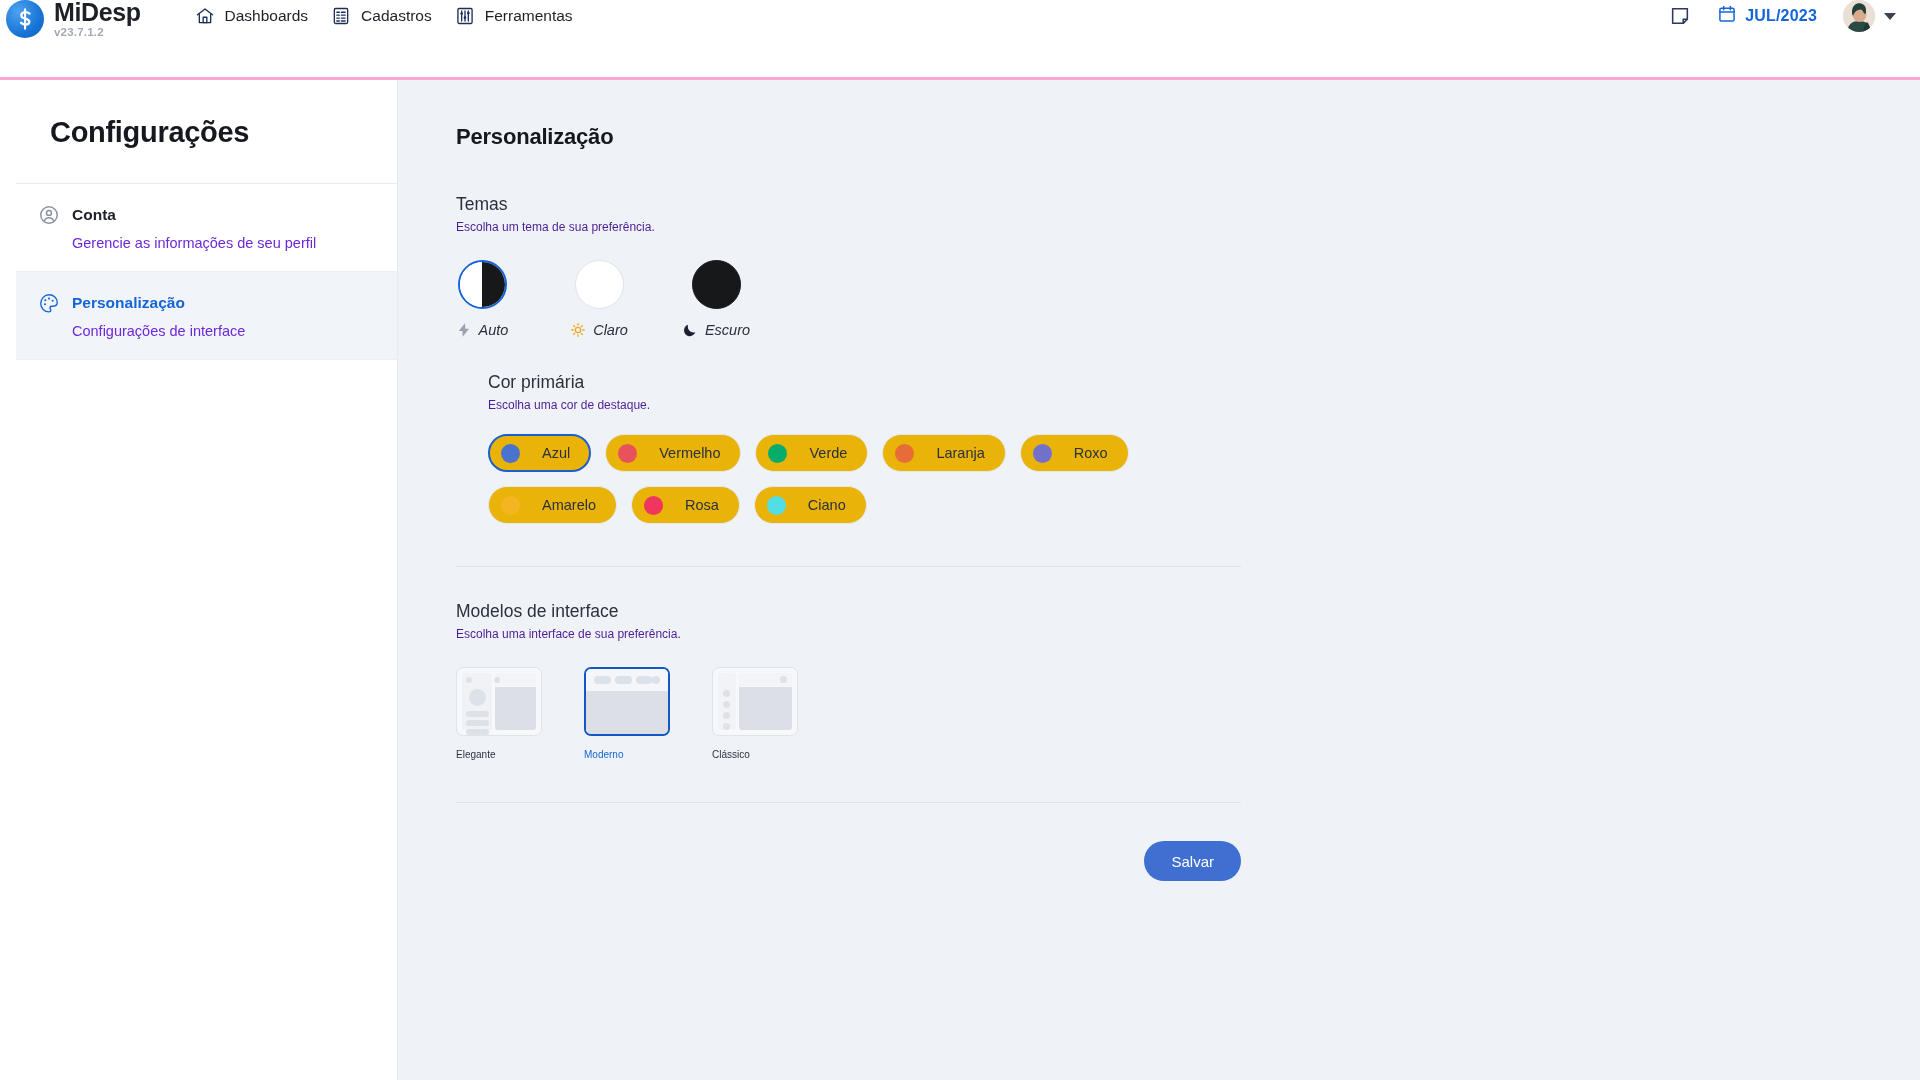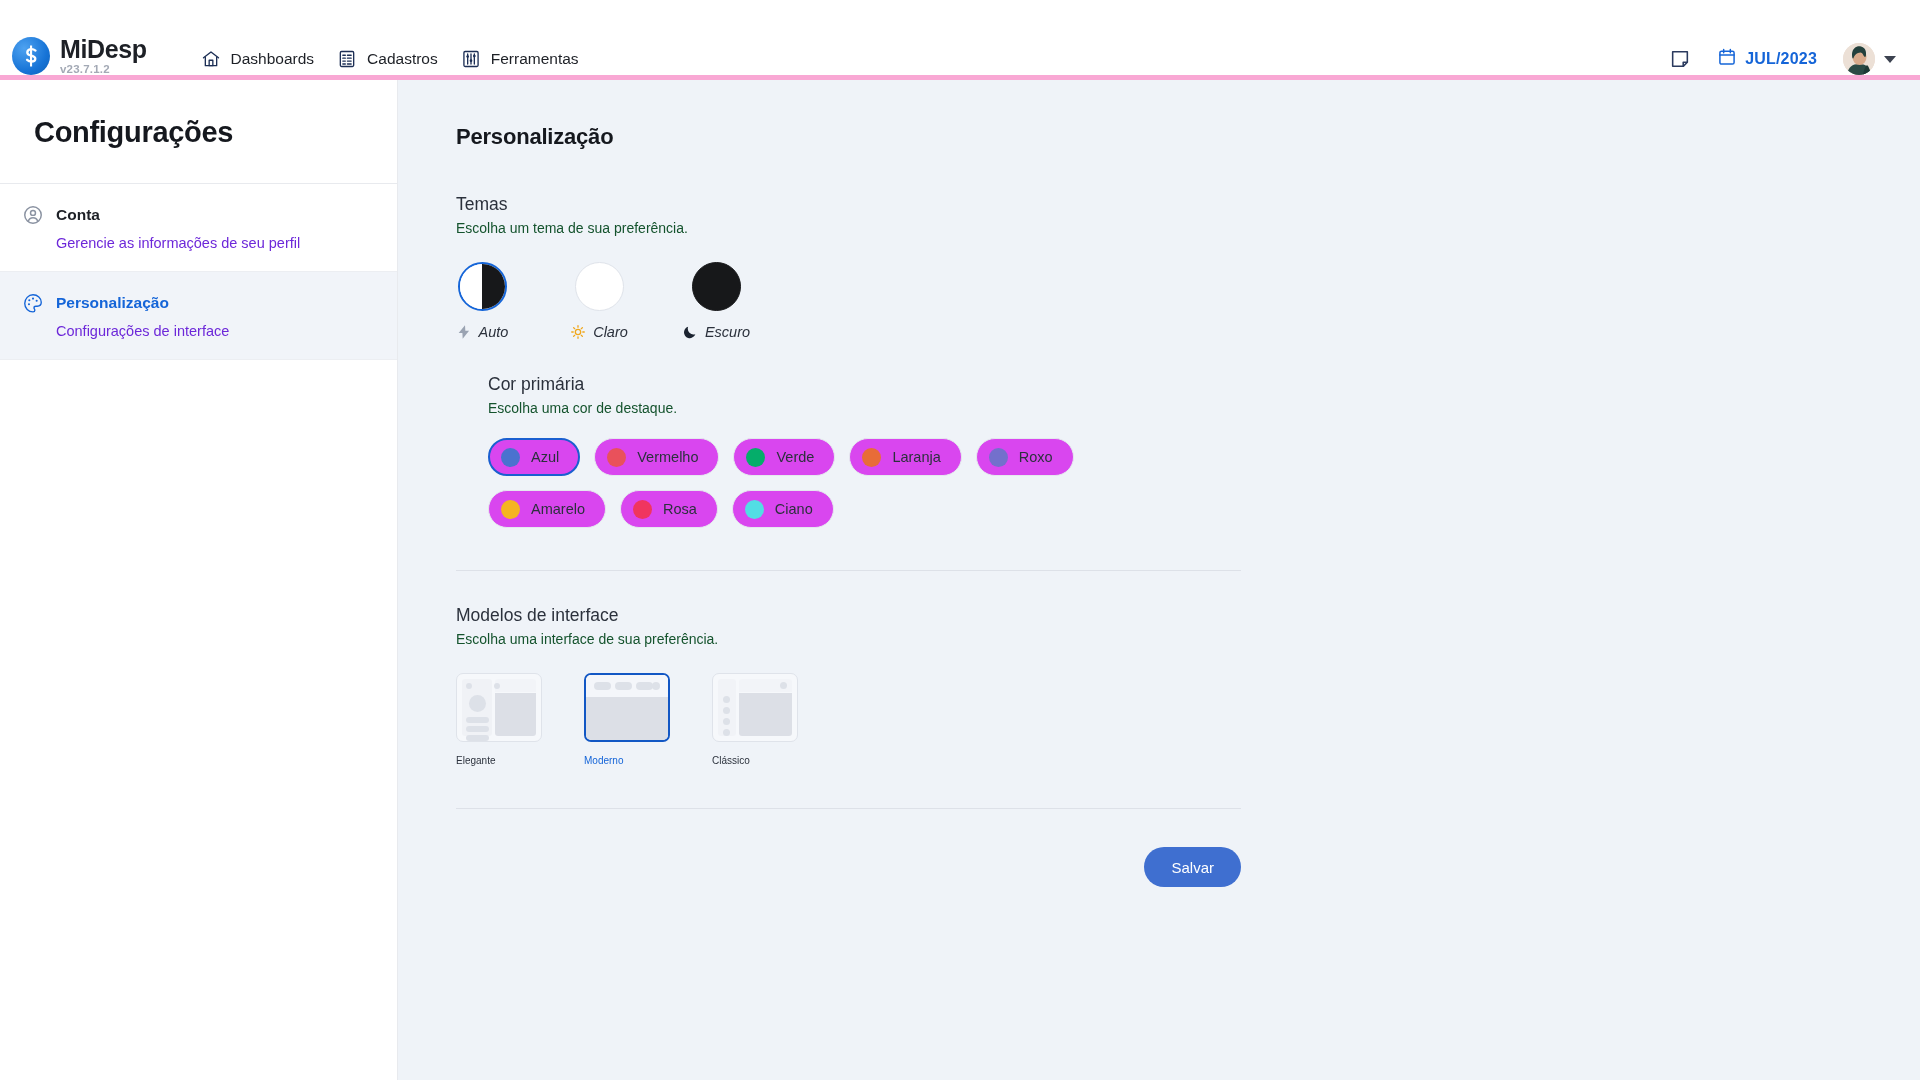--- a/index.html
+++ b/index.html
@@ -10,24 +10,24 @@
     background: #ffffff;
     overflow: hidden;
     -webkit-font-smoothing: antialiased;
   }
 
   
   .topbar {
     height: 80px;
     width: 100%;
     background: #ffffff;
-    border-bottom: 5px solid #f9a8d4;
+    border-bottom: 3px solid #f9a8d4;
     display: flex;
-    align-items: flex-end;
-    padding: 0 24px 0 12px;
+    align-items: flex-start;
+    padding: 0 24px 0 6px;
     position: relative;
     z-index: 5;
   }
   .brand { display: flex; align-items: center; gap: 10px; margin-right: 52px; }
   .brand-mark {
     width: 38px; height: 38px; border-radius: 50%;
     background: radial-gradient(circle at 32% 30%, #4ea2f0 0%, #1673d6 62%, #0f5fb5 100%);
     display: flex; align-items: center; justify-content: center;
     position: relative; flex: none;
   }
@@ -65,21 +65,21 @@
   }
   .caret { width: 0; height: 0; border-left: 6px solid transparent; border-right: 6px solid transparent; border-top: 7px solid #3c4250; }
 
   
   .shell { display: flex; height: calc(1080px - 80px); }
 
   
   .sidebar {
     width: 398px; flex: none; background: #ffffff;
     border-right: 1px solid #e8eaee;
-    display: flex; flex-direction: column;
+    display: flex; flex-direction: column; padding-left: 16px;
   }
   .side-head {
     padding: 36px 34px 34px 34px;
     border-bottom: 1px solid #e8eaee;
   }
   .side-title { font-size: 29px; font-weight: 700; color: #15181e; letter-spacing: -0.3px; }
 
   .side-item {
     padding: 20px 34px 20px 22px;
     border-bottom: 1px solid #eceef2;
@@ -98,43 +98,43 @@
     flex: 1; background: #eff3f8;
     padding: 44px 0 0 0; overflow: hidden;
   }
   .inner { width: 790px; margin-left: 58px; }
 
   .page-title {
     font-size: 22px; font-weight: 700; color: #15181e; margin-bottom: 44px; letter-spacing: -0.2px;
   }
 
   .sec-title { font-size: 17.5px; color: #2b313c; font-weight: 400; }
-  .sec-sub { font-size: 14px; color: #14532d; margin-top: 5px; }
+  .sec-sub { font-size: 12px; color: #4c1d95; margin-top: 5px; }
 
   
   .themes { display: flex; gap: 65px; margin-top: 26px; font-style: italic; }
   .theme { width: 52px; display: flex; flex-direction: column; align-items: center; cursor: pointer; }
   .tcircle {
     width: 49px; height: 49px; border-radius: 50%;
     border: 1px solid #dfe3ea; overflow: hidden; position: relative; background: #fff;
   }
   .theme.selected .tcircle { border: 2.5px solid #1565d8; }
   .tcircle .half-l { position: absolute; left: 0; top: 0; width: 50%; height: 100%; background: #ffffff; }
   .tcircle .half-r { position: absolute; right: 0; top: 0; width: 50%; height: 100%; background: #17181a; }
   .tcircle.dark { background: #17181a; border-color: #17181a; }
   .tmeta { display: flex; align-items: center; gap: 7px; margin-top: 13px; white-space: nowrap; }
   .tmeta .ti { width: 16px; height: 16px; display: block; flex: none; }
   .tmeta span { font-size: 14.5px; color: #2b313c; }
 
   
   .colors-block { margin-top: 34px; margin-left: 32px; }
   .chips { display: flex; flex-wrap: wrap; gap: 14px; margin-top: 22px; width: 680px; }
   .chip {
-    height: 38px; background: #d946ef; border: 1px solid #e4e8ee; border-radius: 19px;
-    display: flex; align-items: center; gap: 11px; padding: 0 20px 0 12px; cursor: pointer;
+    height: 38px; background: #eab308; border: 1px solid #e4e8ee; border-radius: 19px;
+    display: flex; align-items: center; gap: 22px; padding: 0 20px 0 12px; cursor: pointer;
   }
   .chip.selected { border: 2px solid #1a5fd0; padding: 0 19px 0 11px; }
   .swatch { width: 19px; height: 19px; border-radius: 50%; flex: none; }
   .chip span.lbl { font-size: 14.5px; color: #2b313c; }
 
   .divider { height: 1px; background: #dde1e8; width: 785px; margin: 42px 0 0 0; }
 
   
   .models-block { margin-top: 34px; }
   .models { display: flex; gap: 42px; margin-top: 26px; }

